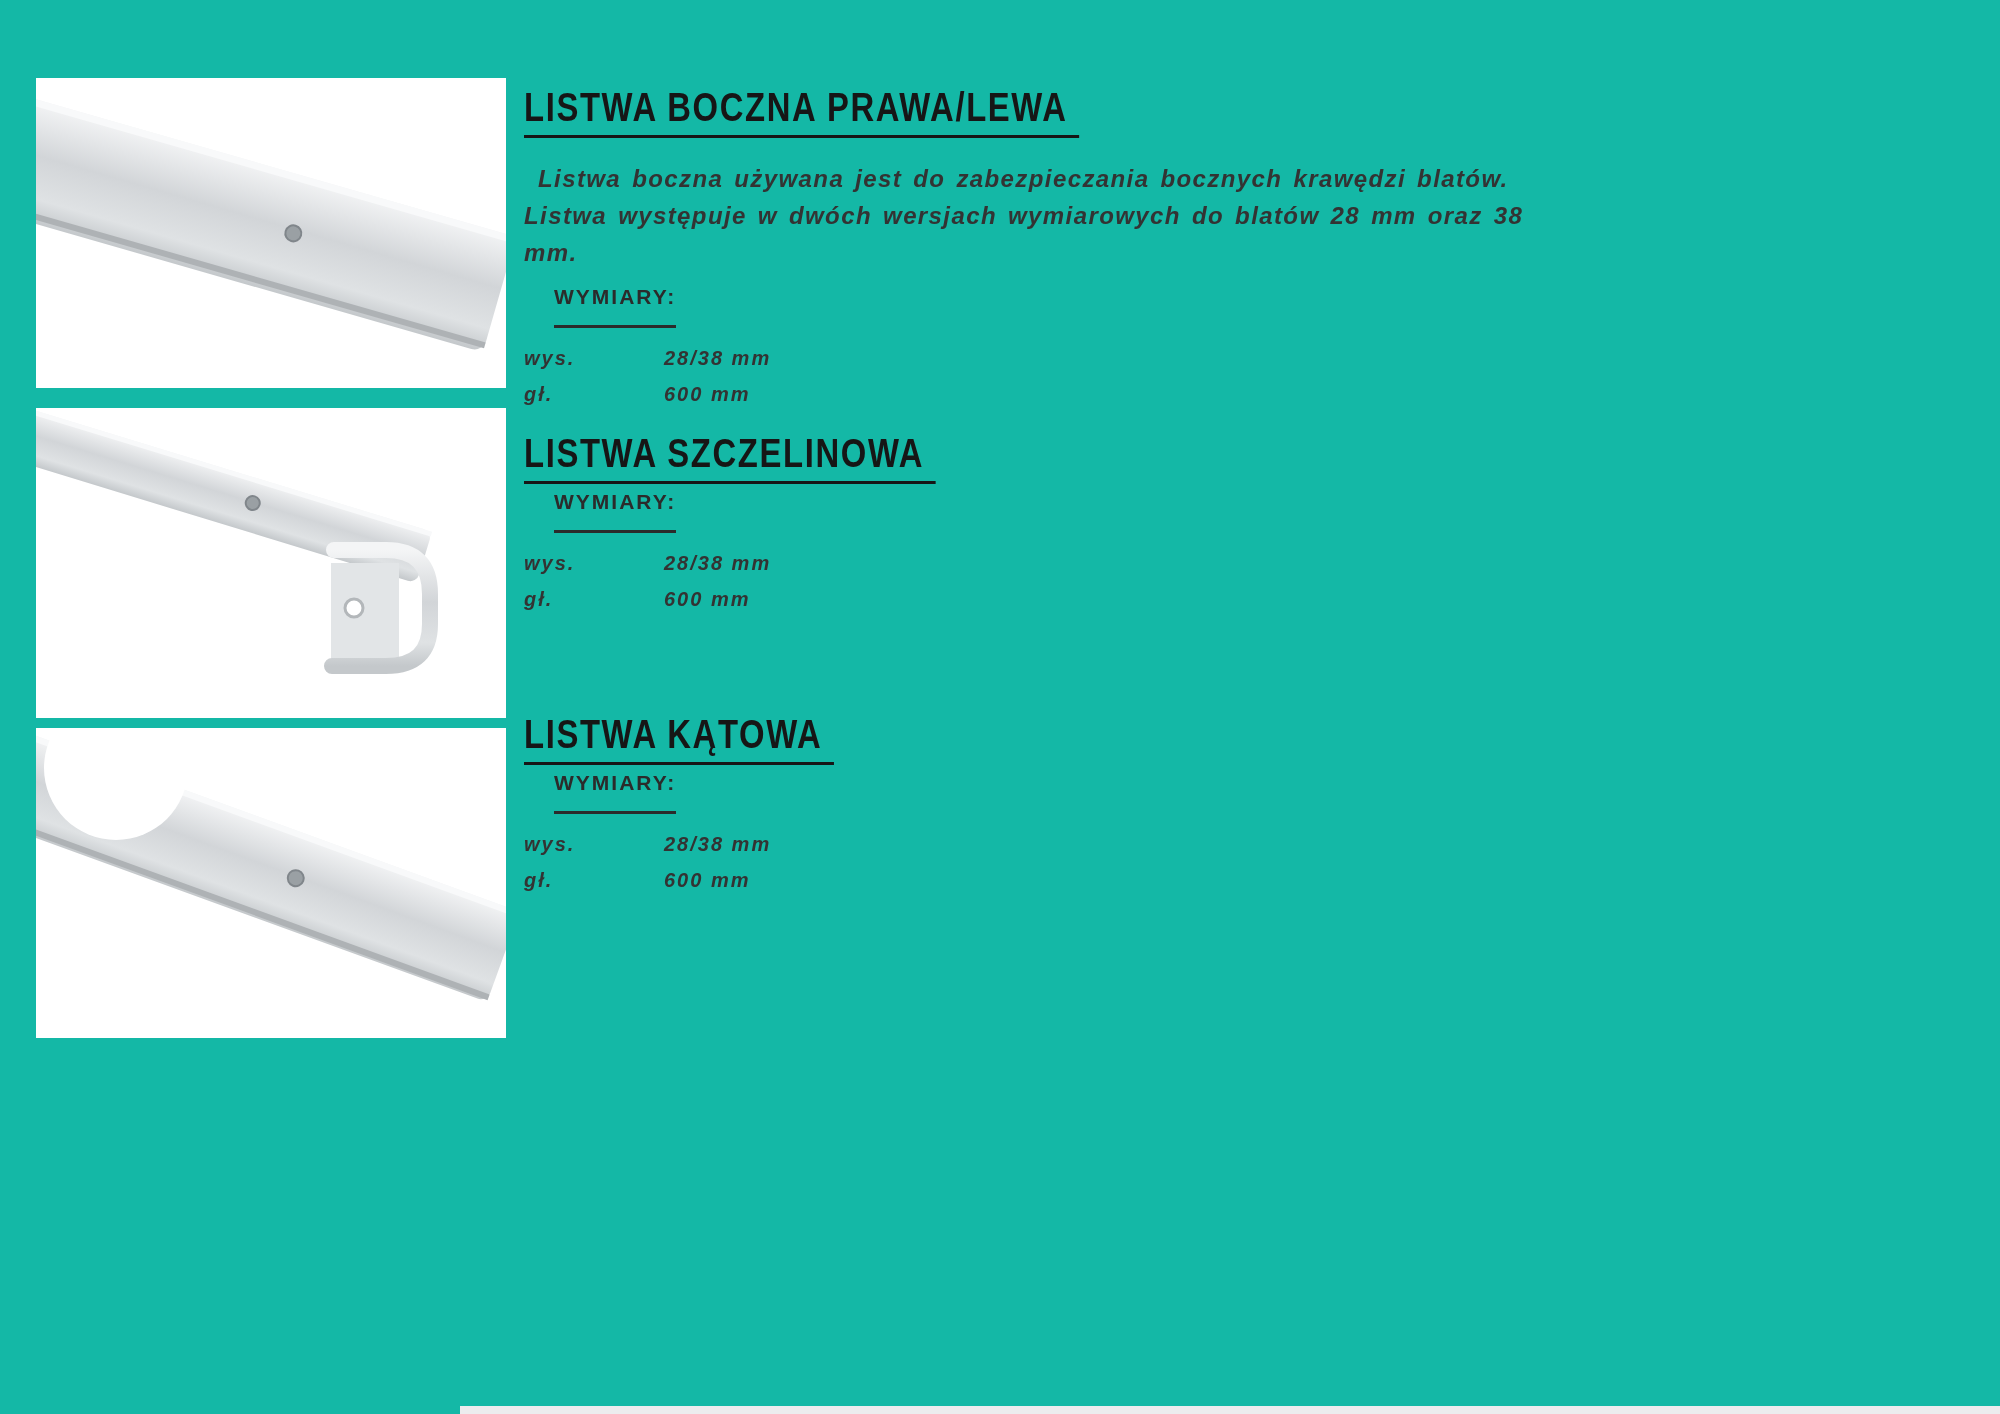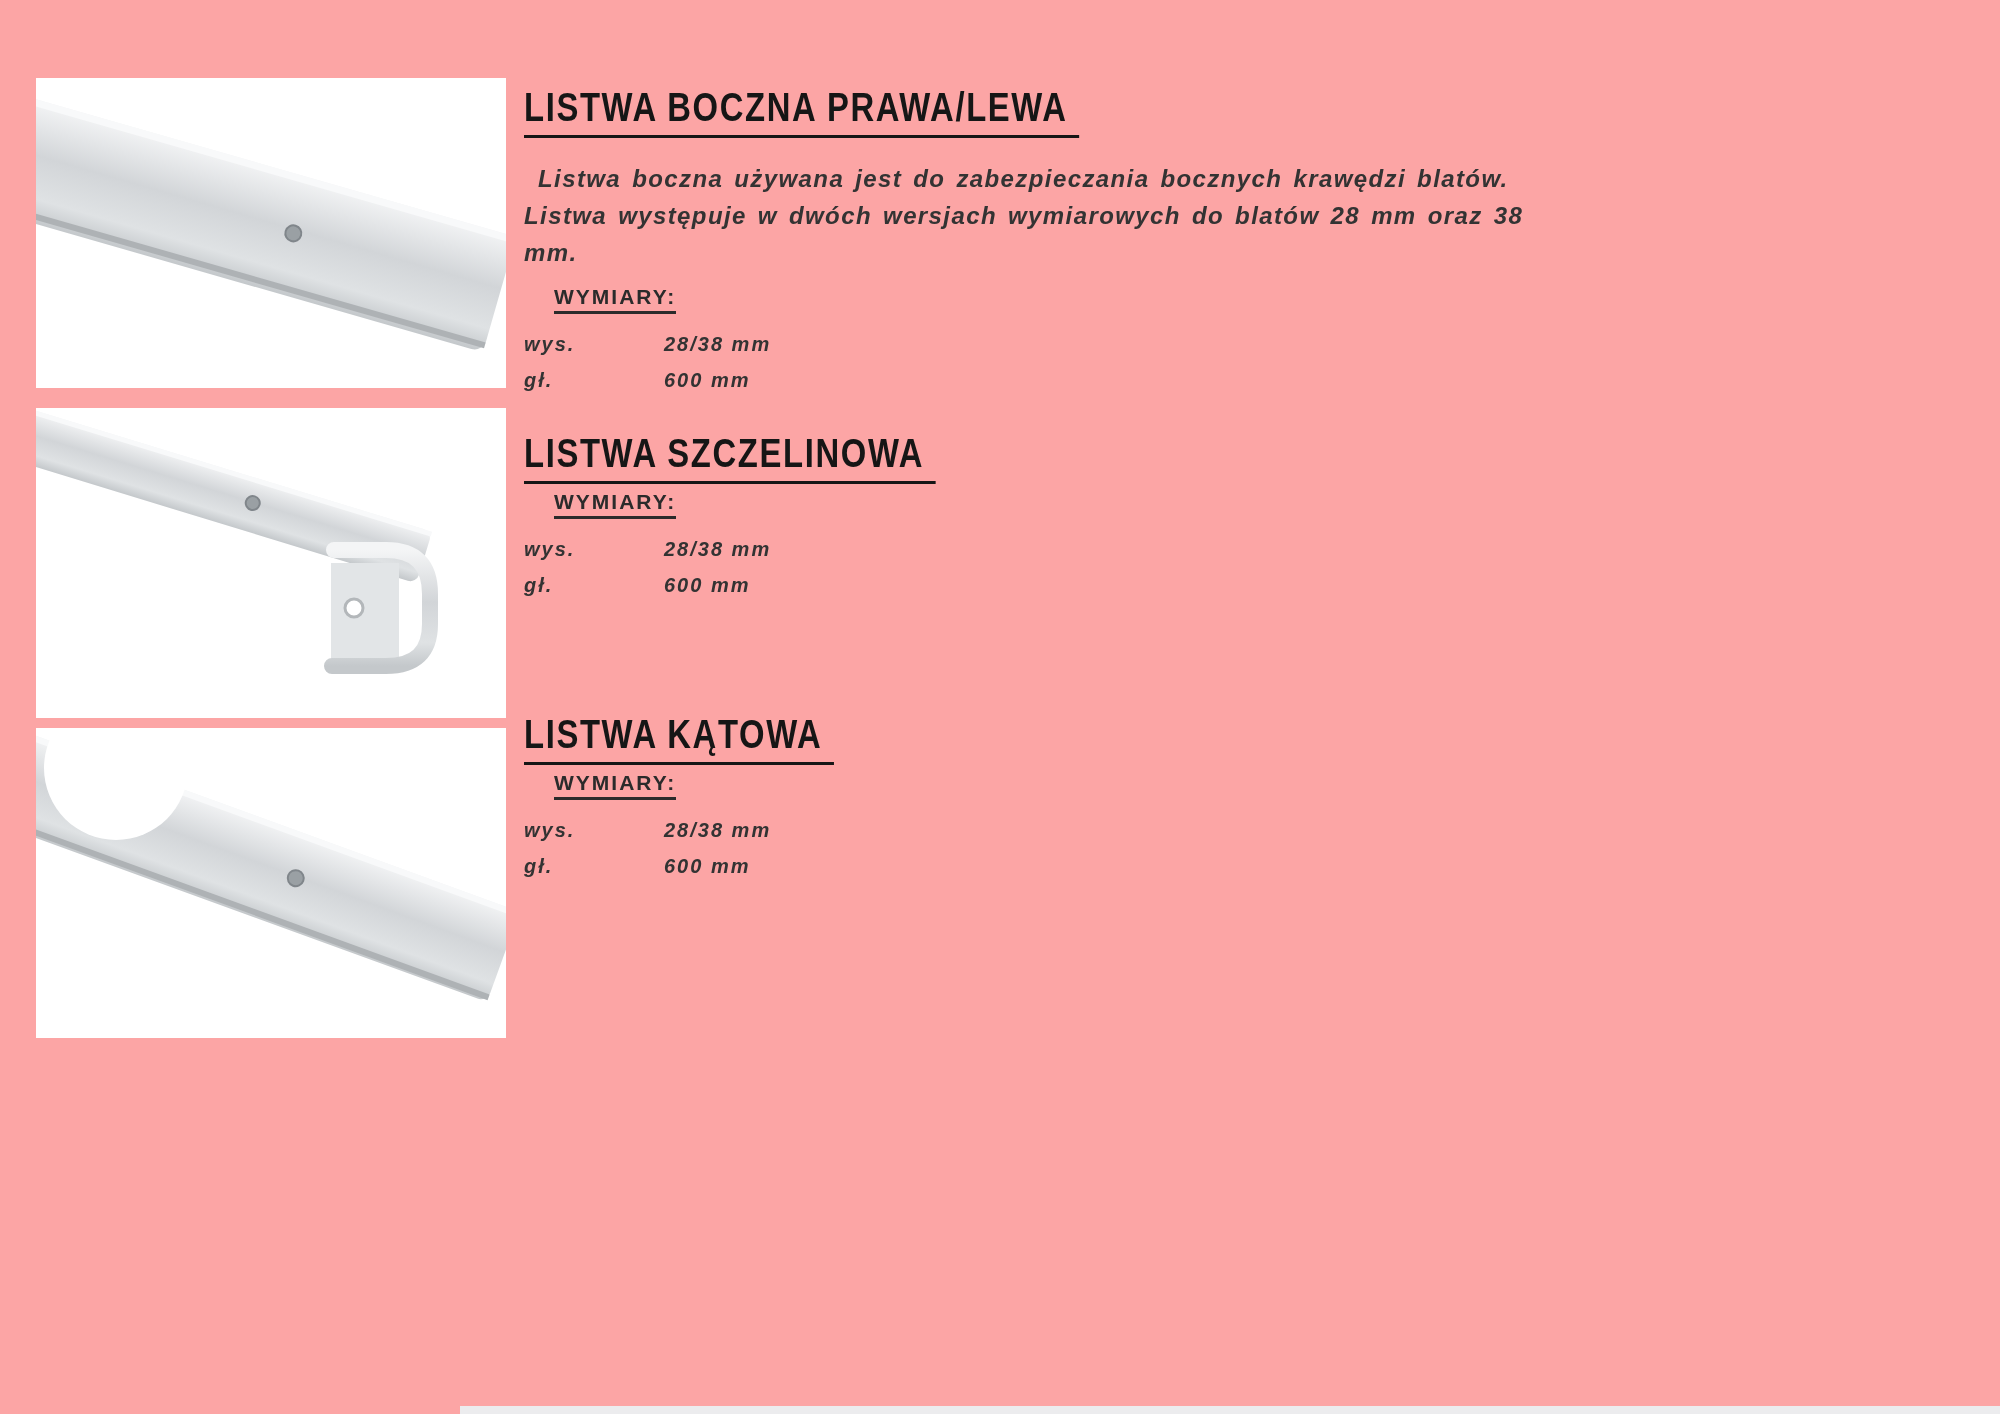--- a/index.html
+++ b/index.html
@@ -4,21 +4,21 @@
 <style>
   html,body{margin:0;padding:0;}
   body{
     width:2000px;height:1414px;
     background:#ffffff;
     font-family:"Liberation Sans", sans-serif;
     position:relative;
     overflow:hidden;
     color:#2e2e2e;
   }
-  .page{position:relative;width:2000px;height:1414px;background:#fca5a5;}
+  .page{position:relative;width:2000px;height:1414px;background:#14b8a6;}
 
   
   .photo{
     position:absolute;left:36px;width:470px;height:310px;
     overflow:hidden;background:#fff;
   }
   .photo svg{width:100%;height:100%;display:block;}
 
   
   .text-section{
@@ -49,21 +49,21 @@
     font-style:italic;
   }
   .dims-heading-wrap{margin:6px 0 12px 30px;}
   .dims-heading{
     display:inline-block;
     font-size:21px;
     font-weight:700;
     letter-spacing:2px;
     color:#2b2b2b;
     border-bottom:3px solid #2b2b2b;
-    padding-bottom:2px;
+    padding-bottom:16px;
   }
   .dim-row{
     display:flex;
     font-size:20px;
     font-weight:700;
     letter-spacing:2px;
     color:#333333;
     line-height:36px;
     font-style:italic;
   }

